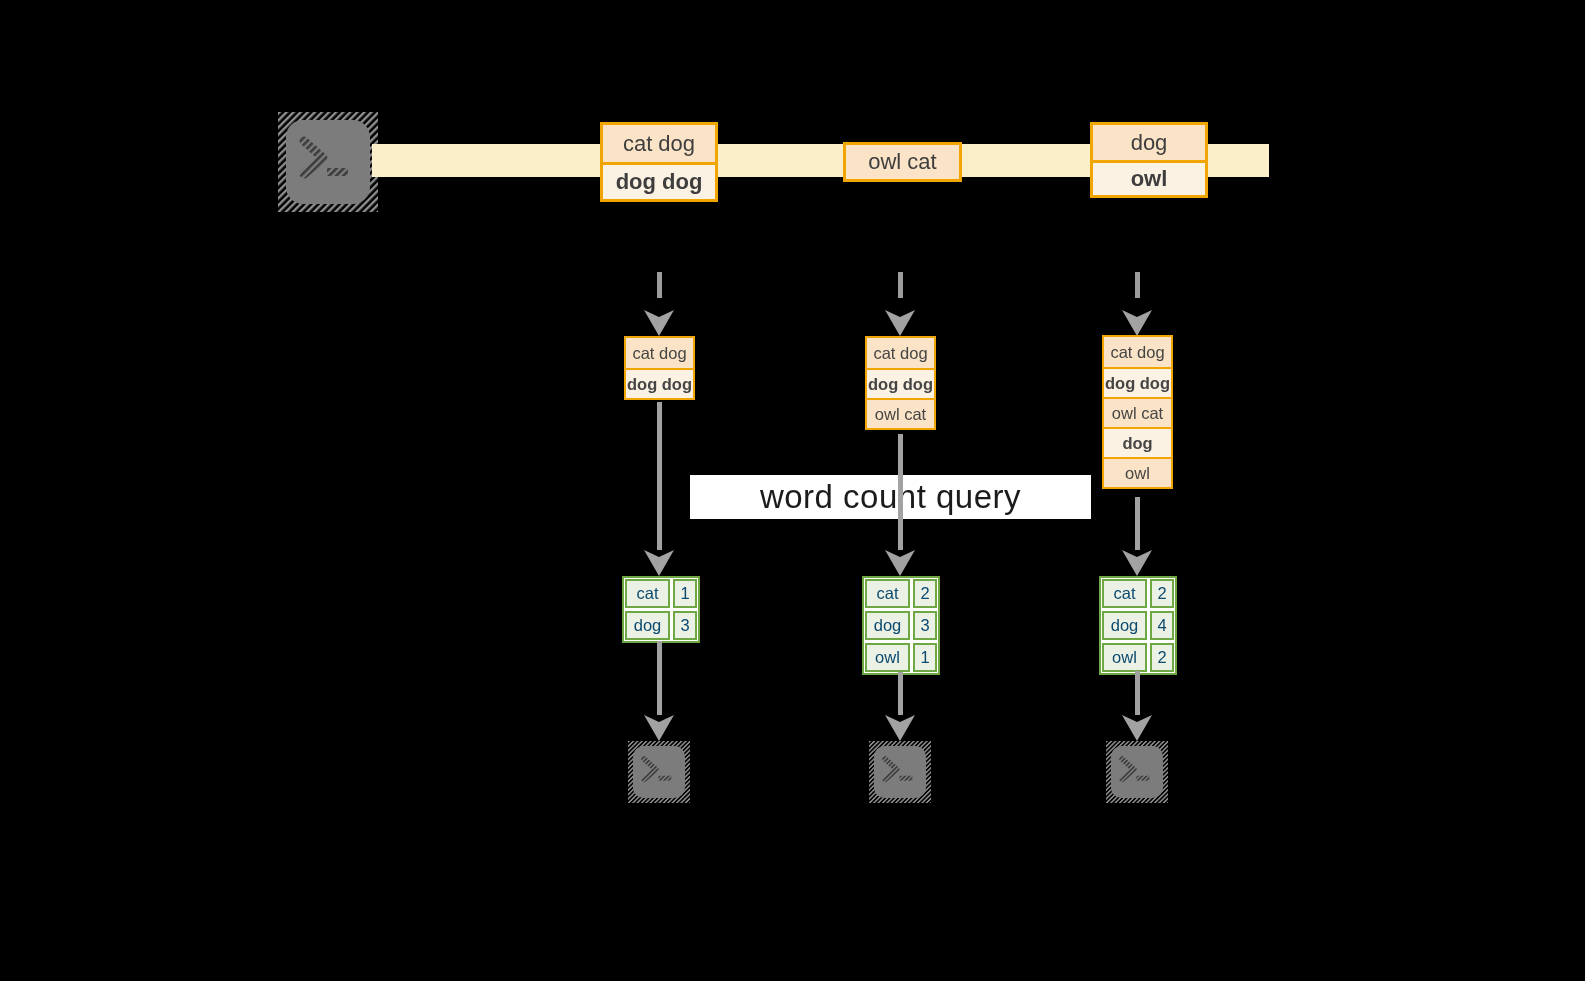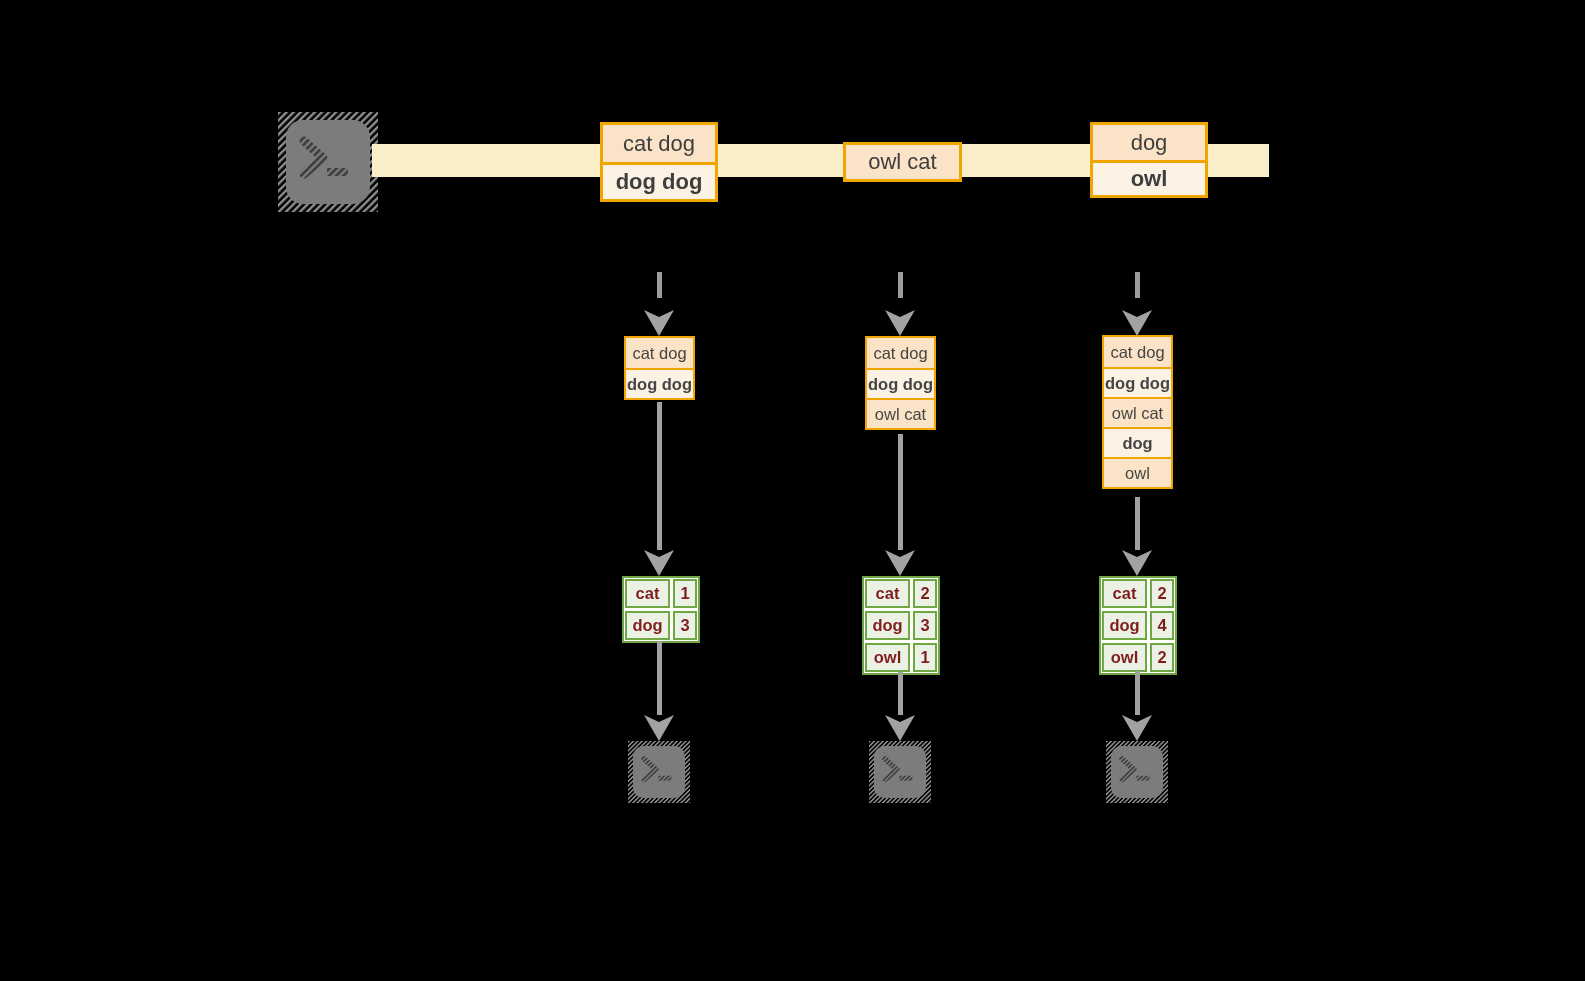--- a/index.html
+++ b/index.html
@@ -33,21 +33,21 @@
   .varrow-head{width:30px;height:26px;flex:0 0 26px;}
   .varrow-head path{fill:#A2A2A2;}
   
   .banner{position:absolute;left:690px;top:461px;width:401px;height:44px;background:#ffffff;
     display:flex;align-items:center;justify-content:center;}
   .banner span{font-size:33px;color:#1B1B1B;letter-spacing:.5px;}
   
   .wc-table{position:absolute;background:#ffffff;border:2px solid #6FA843;padding:1px;
     display:grid;grid-template-columns:45px 24px;gap:3px;box-sizing:content-box;}
   .wc-cell{border:2px solid #6FA843;background:#ECF1E6;height:25px;
-    display:flex;align-items:center;justify-content:center;font-size:16.5px;color:#7f1d1d;font-weight:bold;}
+    display:flex;align-items:center;justify-content:center;font-size:16.5px;color:#0c4a6e;}
   
   .terminal{position:absolute;}
   .t-big{left:278px;top:98px;width:100px;height:100px;}
   .t-small{width:62px;height:62px;top:727px;}
 </style>
 </head>
 <body>
 
 <svg width="0" height="0" style="position:absolute" aria-hidden="true">
   <defs>
@@ -116,20 +116,23 @@
     <div class="state-cell peach">owl cat</div>
   </div>
   <div class="state" style="left:1102px;top:321px;">
     <div class="state-cell peach">cat dog</div>
     <div class="state-cell cream">dog dog</div>
     <div class="state-cell peach">owl cat</div>
     <div class="state-cell cream">dog</div>
     <div class="state-cell peach">owl</div>
   </div>
 
+  <div class="banner">
+    <span>word count query</span>
+  </div>
 
   <div class="varrow" style="left:644px;top:388px;height:174px;">
     <div class="varrow-line"></div>
     <svg class="varrow-head" viewBox="0 0 30 26">
         <path d="M0 0 L15 26 L30 0 L15 7 Z"></path>
       </svg>
   </div>
   <div class="varrow" style="left:885px;top:420px;height:142px;">
     <div class="varrow-line"></div>
     <svg class="varrow-head" viewBox="0 0 30 26">

